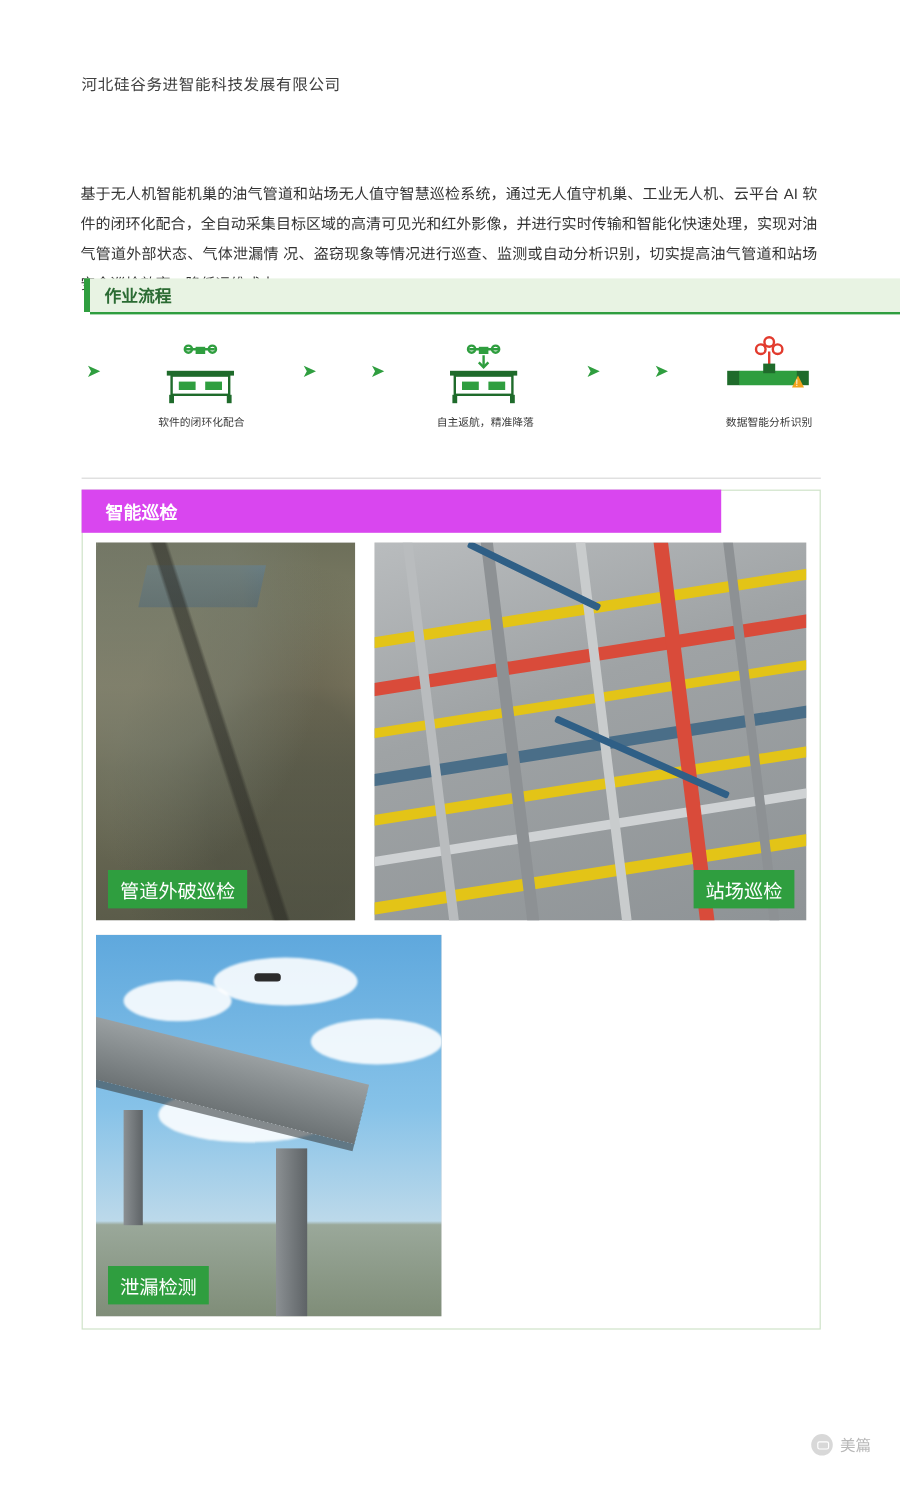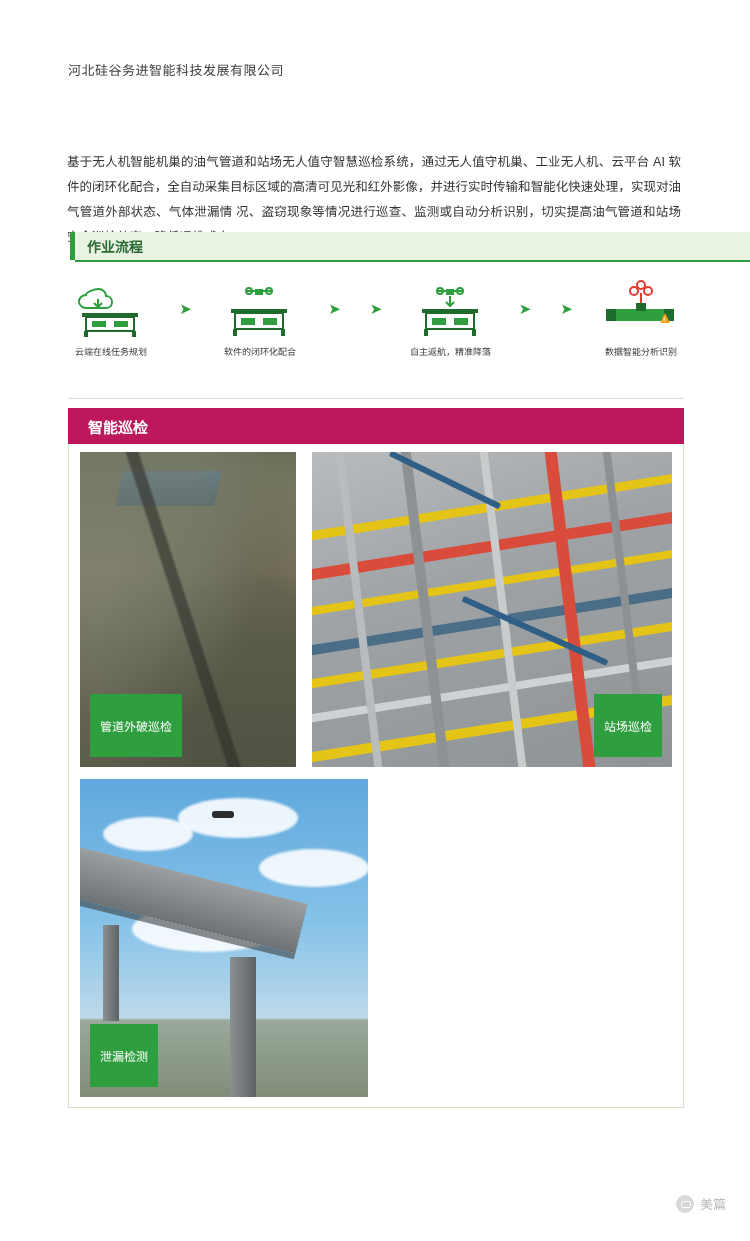--- a/index.html
+++ b/index.html
@@ -147,42 +147,42 @@
     top: 408px;
     width: 616px;
     height: 700px;
     border: 1px solid #cfe3c9;
     background: #fff;
     box-sizing: border-box;
   }
   #inspect-bar {
     left: 68px;
     top: 408px;
-    width: 616px;
+    width: 533px;
     height: 36px;
-    background: #be185d;
+    background: #d946ef;
     border-left: none;
   }
   #inspect-bar .bar-label {
     color: #ffffff;
     font-size: 15px;
     left: 20px;
   }
   .photo {
     position: absolute;
     overflow: hidden;
     background: #ddd;
   }
   .photo .caption {
     position: absolute;
     bottom: 10px;
     background: #2f9e3f;
     color: #fff;
-    font-size: 12px;
-    padding: 23px 10px;
+    font-size: 16px;
+    padding: 4px 10px;
     white-space: nowrap;
   }
   .cap-left { left: 10px; }
   .cap-right { right: 10px; }
 
   #photo-pipeline { left: 80px;  top: 452px; width: 216px; height: 315px; }
   #photo-station  { left: 312px; top: 452px; width: 360px; height: 315px; }
   #photo-leak     { left: 80px;  top: 779px; width: 288px; height: 318px; }
   #photo-grid-map { left: 380px; top: 779px; width: 292px; height: 318px; }
 
@@ -340,35 +340,20 @@
   <div class="intro">基于无人机智能机巢的油气管道和站场无人值守智慧巡检系统，通过无人值守机巢、工业无人机、云平台 AI 软件的闭环化配合，全自动采集目标区域的高清可见光和红外影像，并进行实时传输和智能化快速处理，实现对油气管道外部状态、气体泄漏情 况、盗窃现象等情况进行巡查、监测或自动分析识别，切实提高油气管道和站场安全巡检效率，降低运维成本。</div>
 
   <div class="section-bar" id="workflow-bar">
     <span class="bar-label">作业流程</span>
     <span class="bar-underline"></span>
   </div>
 
   <div class="workflow">
     <div class="wf-steps">
 
-      <div class="wf-step">
-        <div class="wf-icon">
-          <svg width="78" height="60" viewBox="0 0 78 60">
-            <path d="M14 16c-4 0-7 3-7 6.5S10 29 14 29h20c3.5 0 6-2.5 6-6s-2.5-6-6-6c0-4-3.5-7-7.5-7S14 13 14 16z" fill="none" stroke="#2f9e3f" stroke-width="2"></path>
-            <path d="M26 20v8m0 0l-4-4m4 4l4-4" stroke="#2f9e3f" stroke-width="2" fill="none"></path>
-            <rect x="10" y="34" width="56" height="4" fill="#1f6b2b"></rect>
-            <rect x="14" y="38" width="48" height="14" fill="none" stroke="#1f6b2b" stroke-width="2"></rect>
-            <rect x="20" y="42" width="14" height="6" fill="#2f9e3f"></rect>
-            <rect x="42" y="42" width="14" height="6" fill="#2f9e3f"></rect>
-            <rect x="12" y="52" width="4" height="6" fill="#1f6b2b"></rect>
-            <rect x="60" y="52" width="4" height="6" fill="#1f6b2b"></rect>
-          </svg>
-        </div>
-        <div class="wf-caption">云端在线任务规划</div>
-      </div>
 
       <div class="wf-arrow">➤</div>
 
       <div class="wf-step">
         <div class="wf-icon">
           <svg width="78" height="60" viewBox="0 0 78 60">
             <g stroke="#2f9e3f" stroke-width="2" fill="none">
               <line x1="26" y1="12" x2="50" y2="12"></line>
               <circle cx="28" cy="12" r="3"></circle>
                 <circle cx="48" cy="12" r="3"></circle>

